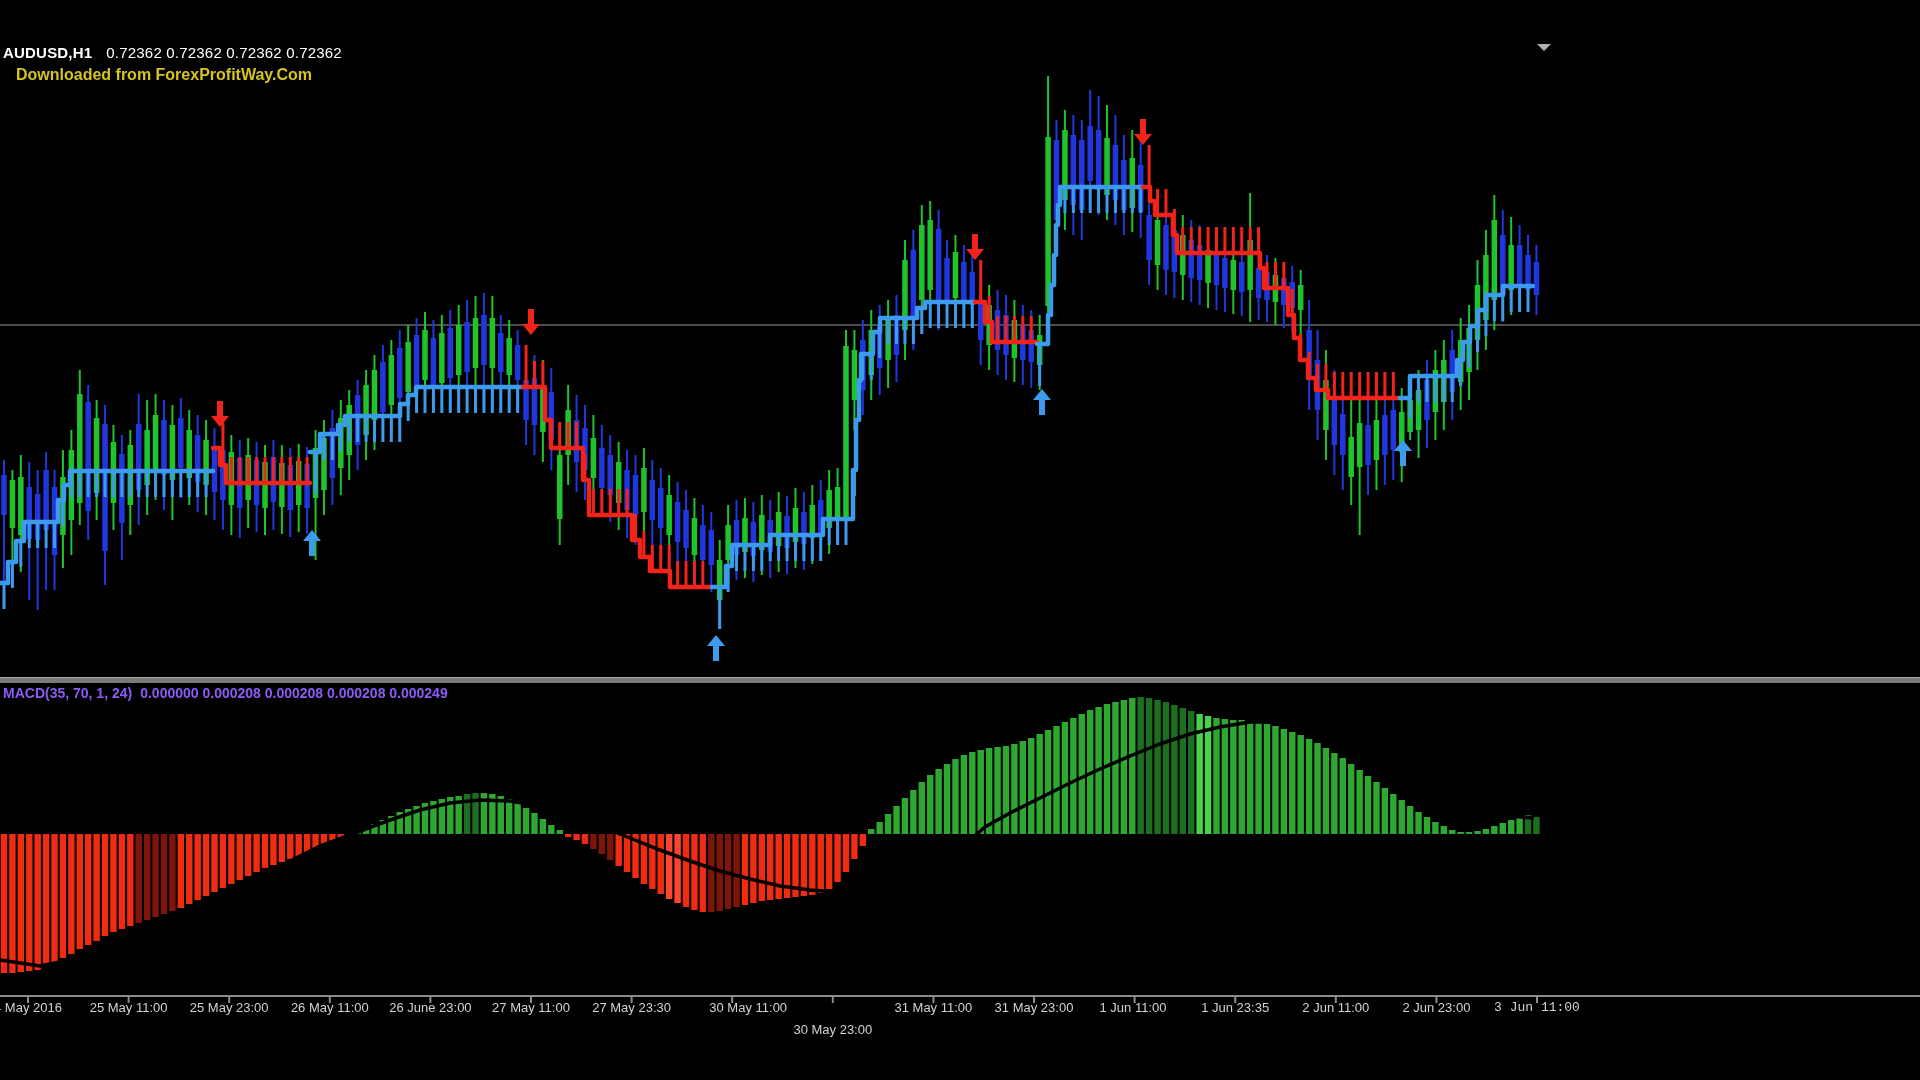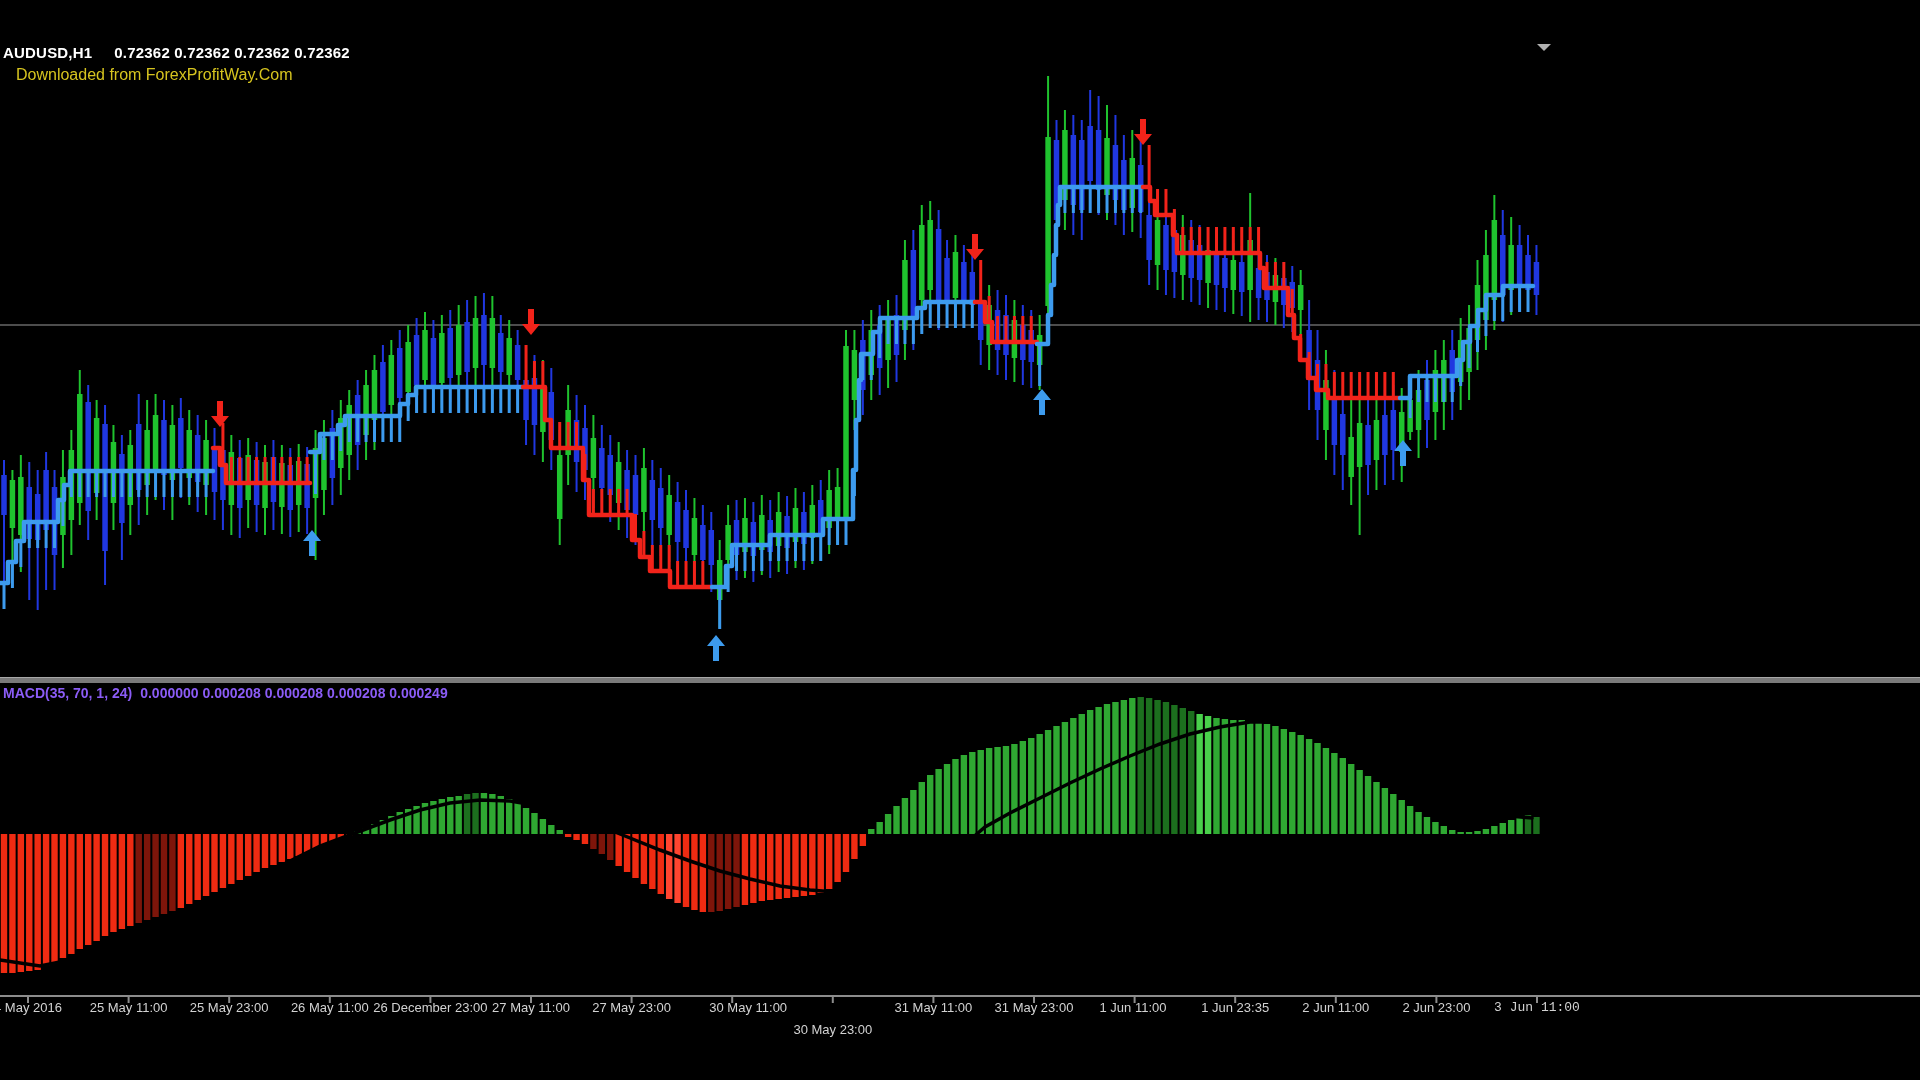--- a/index.html
+++ b/index.html
@@ -1,21 +1,21 @@
 <!DOCTYPE html>
 <html><head>
 <meta charset="utf-8">
 <style>
   html,body{margin:0;padding:0;width:1920px;height:1080px;overflow:hidden;background:#000;}
   #chart-window{position:relative;width:1920px;height:1080px;background:#000;font-family:"Liberation Sans",sans-serif;}
   #chart-svg{position:absolute;left:0;top:0;}
   .ovl{position:absolute;white-space:nowrap;}
   #symbol-line{left:3px;top:44px;color:#ffffff;font-size:15px;font-weight:700;letter-spacing:0.2px;}
-  #symbol-line .q{margin-left:22px;font-weight:700;}
-  #watermark{left:16px;top:66px;font-size:16px;font-weight:400;}
+  #symbol-line .q{margin-left:14px;font-weight:400;}
+  #watermark{left:16px;top:66px;font-size:16px;font-weight:700;}
   #macd-label{left:3px;top:685px;color:#8b5cf6;font-size:14px;font-weight:700;}
   #macd-label .q{margin-left:8px;}
   #time-axis{position:absolute;left:0;top:1000px;width:1920px;height:20px;}
   .tlabel{position:absolute;top:0;transform:translateX(-50%);color:#d2d2d2;font-size:13px;}
 </style>
 </head>
 <body>
 
 <div id="chart-window">
   <svg id="chart-svg" width="1920" height="1080" viewBox="0 0 1920 1080">
@@ -812,23 +812,23 @@
 
   <div id="macd-label" class="ovl">
     <span>MACD(35, 70, 1, 24)</span><span class="q">0.000000 0.000208 0.000208 0.000208 0.000249</span>
   </div>
 
   <div id="time-axis">
       <div class="tlabel" style="left: 28px;">4 May 2016</div>
       <div class="tlabel" style="left: 128.6px;">25 May 11:00</div>
       <div class="tlabel" style="left: 229.2px;">25 May 23:00</div>
       <div class="tlabel" style="left: 329.8px;">26 May 11:00</div>
-      <div class="tlabel" style="left: 430.4px;">26 December 23:00</div>
+      <div class="tlabel" style="left: 430.4px;">26 June 23:00</div>
       <div class="tlabel" style="left: 531px;">27 May 11:00</div>
-      <div class="tlabel" style="left: 631.6px;">27 May 23:00</div>
+      <div class="tlabel" style="left: 631.6px;">27 May 23:30</div>
       <div class="tlabel" style="left: 732.2px; margin-left: 16px;">30 May 11:00</div>
       <div class="tlabel" style="left: 832.8px; margin-top: 22px;">30 May 23:00</div>
       <div class="tlabel" style="left: 933.4px;">31 May 11:00</div>
       <div class="tlabel" style="left: 1034px;">31 May 23:00</div>
       <div class="tlabel" style="left: 1133px; text-align: right;">1 Jun 11:00</div>
       <div class="tlabel" style="left: 1235.2px;">1 Jun 23:35</div>
       <div class="tlabel" style="left: 1335.8px;">2 Jun 11:00</div>
       <div class="tlabel" style="left: 1436.4px;">2 Jun 23:00</div>
       <div class="tlabel" style="left: 1537px; font-family: Liberation Mono, monospace;">3 Jun 11:00</div>
     </div>

